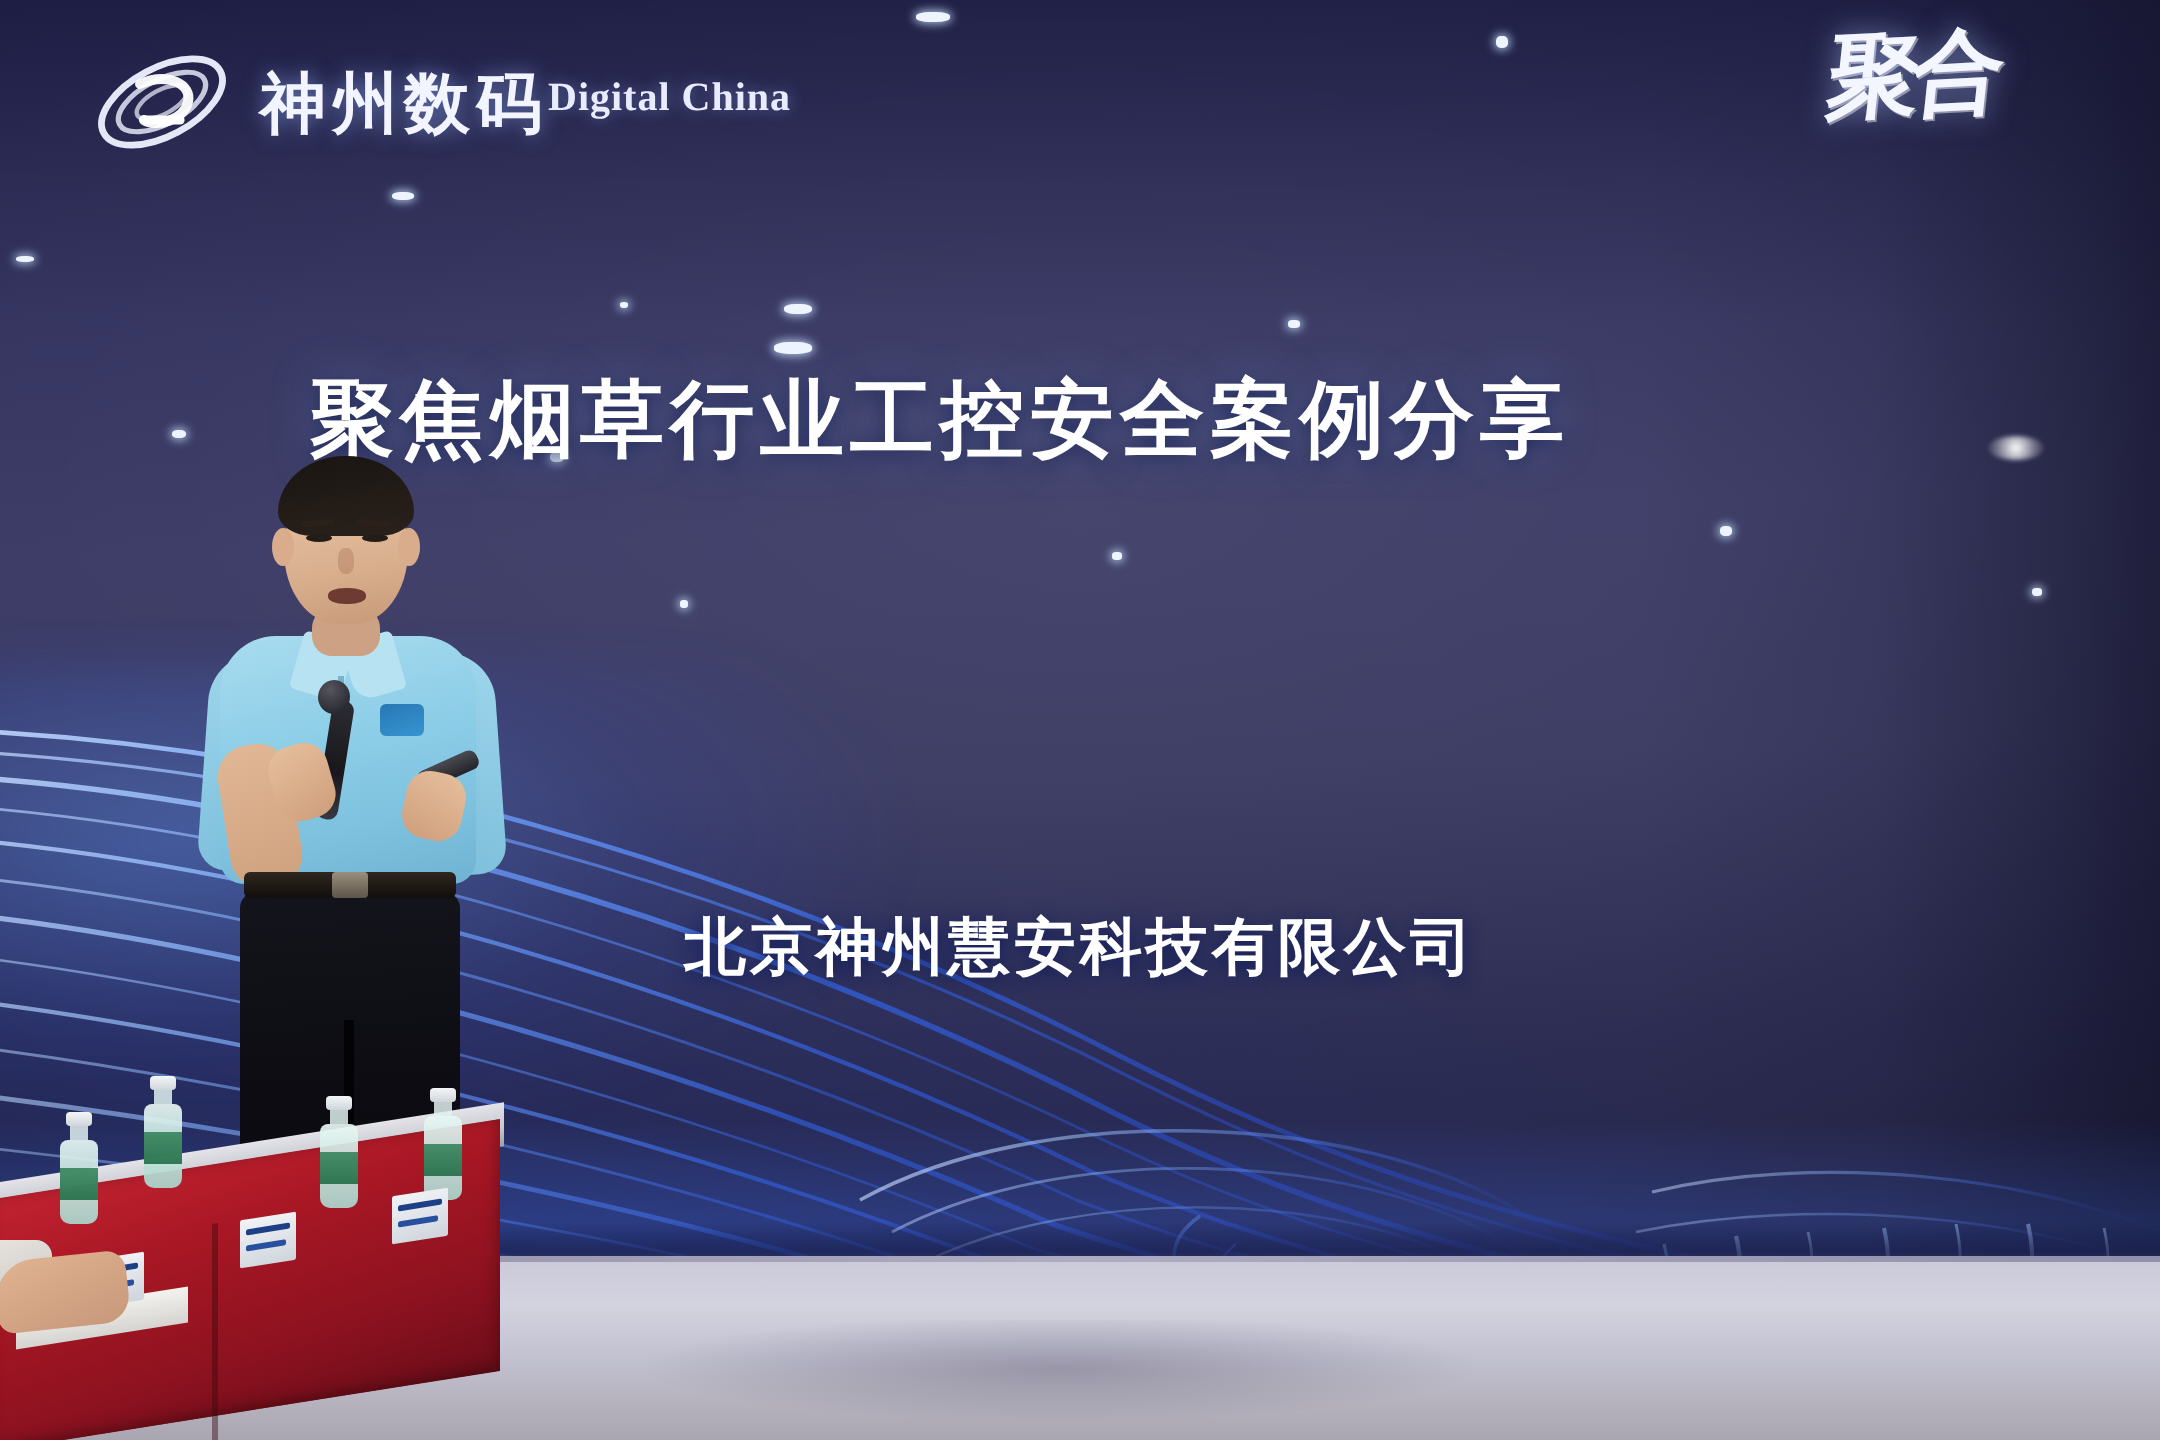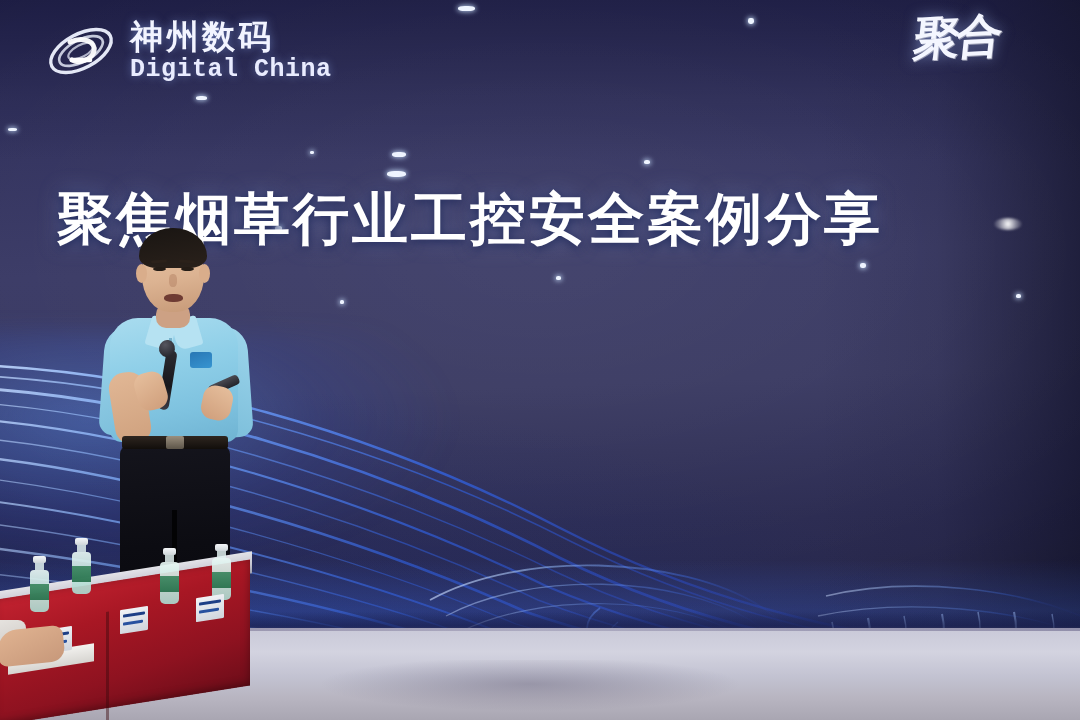--- a/index.html
+++ b/index.html
@@ -46,49 +46,49 @@
     pointer-events:none;
   }
 
   
   .particles{position:absolute;inset:0;pointer-events:none;}
   .pt{position:absolute;background:#eef4ff;border-radius:40%;box-shadow:0 0 5px 1px rgba(200,225,255,.8);}
 
   
   .brand-left{position:absolute;left:44px;top:18px;display:flex;align-items:center;gap:12px;}
   .swirl{width:74px;height:66px;flex:0 0 auto;}
-  .brand-left-text{display:flex;flex-direction:column;line-height:1;}
+  .brand-left-text{display:flex;line-height:1;}
   .bl-cn{
     font-size:33px;font-weight:700;color:#f2f4ff;letter-spacing:3px;
     text-shadow:0 0 10px rgba(150,180,255,.55);
   }
   .bl-en{
-    font-size:25px;font-weight:700;color:#e9ecff;letter-spacing:.5px;margin-top:4px;
-    font-family:Liberation Mono, monospace;
+    font-size:20px;font-weight:700;color:#e9ecff;letter-spacing:.5px;margin-top:4px;
+    font-family:Liberation Serif, serif;
     text-shadow:0 0 8px rgba(150,180,255,.45);
   }
 
   
   .brand-right{position:absolute;right:22px;top:16px;text-align:right;}
   .br-cal{
     font-size:46px;font-weight:700;color:#f4f6ff;letter-spacing:-4px;
     font-family:"Liberation Serif","DejaVu Serif",serif;
     transform:skewX(-9deg) rotate(-3deg);
     text-shadow:1px 1px 0 rgba(255,255,255,.45),0 0 14px rgba(170,195,255,.55);
     margin-right:60px;line-height:.95;
   }
   .br-sub{
     font-size:28px;font-weight:600;color:#eef1ff;letter-spacing:5px;
     margin-top:2px;text-shadow:0 0 10px rgba(160,190,255,.5);
   }
 
   
   .slide-title{
     position:absolute;left:0;top:182px;width:940px;text-align:center;
-    font-size:56px;font-weight:700;color:#ffffff;letter-spacing:3px;
+    font-size:42px;font-weight:700;color:#ffffff;letter-spacing:3px;
     text-shadow:0 2px 10px rgba(20,30,80,.85),0 0 22px rgba(160,190,255,.35);
   }
   .slide-date{
     position:absolute;left:0;top:350px;width:1080px;text-align:center;
     font-size:30px;font-weight:700;color:#ffffff;letter-spacing:1px;
     text-shadow:0 2px 8px rgba(20,30,80,.8);
   }
   .slide-company{
     position:absolute;left:0;top:453px;width:1080px;text-align:center;
     font-size:31px;font-weight:700;color:#ffffff;letter-spacing:2px;
@@ -359,20 +359,21 @@
         <span class="bl-cn">神州数码</span>
         <span class="bl-en">Digital China</span>
       </div>
     </div>
 
     <div class="brand-right">
       <div class="br-cal">聚合</div>
     </div>
 
     <div class="slide-title">聚焦烟草行业工控安全案例分享</div>
+    <div class="slide-company">北京神州慧安科技有限公司</div>
 
     <div class="ceil-light"></div>
   </div>
 
   <div class="screen-bottom-edge"></div>
 
   <div class="floor"></div>
   <div class="floor-seam"></div>
   <div class="floor-shadow"></div>
 

